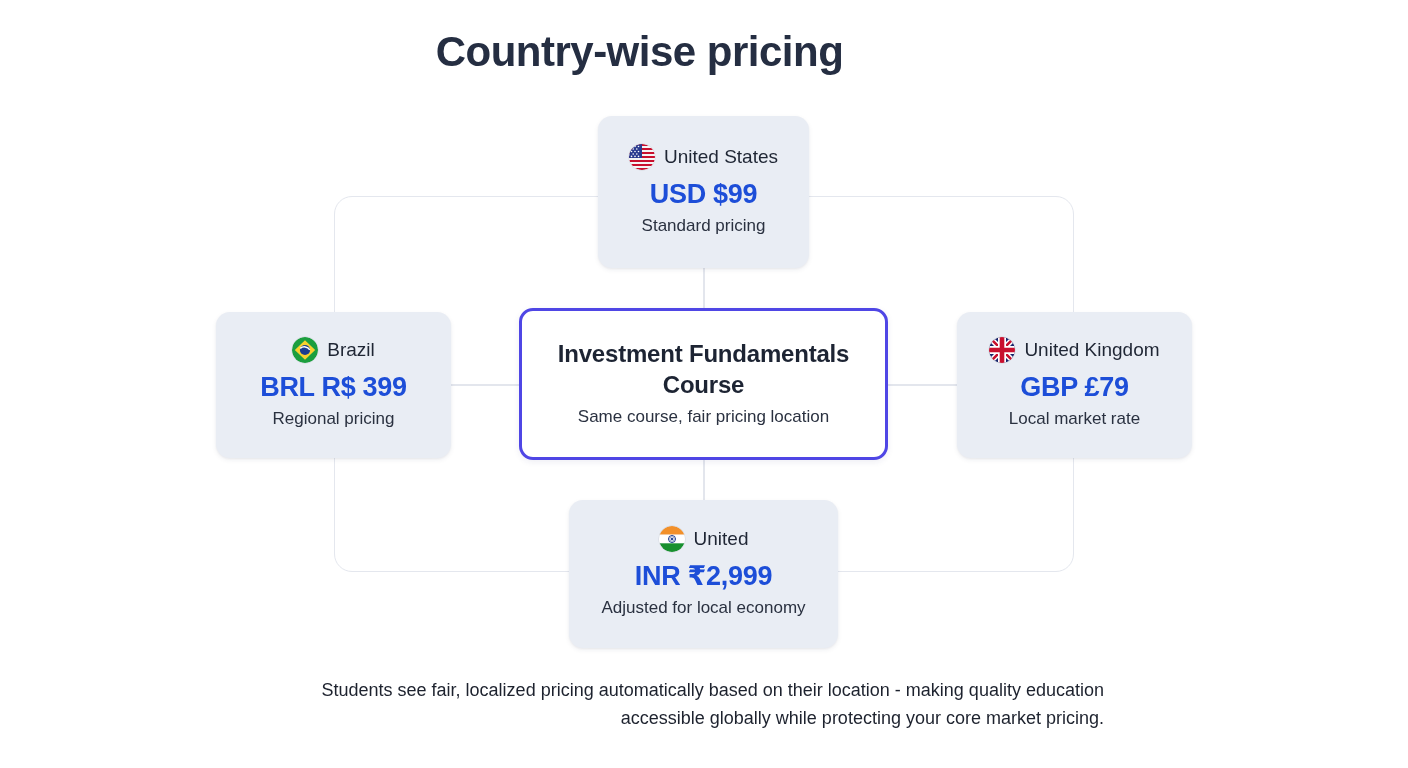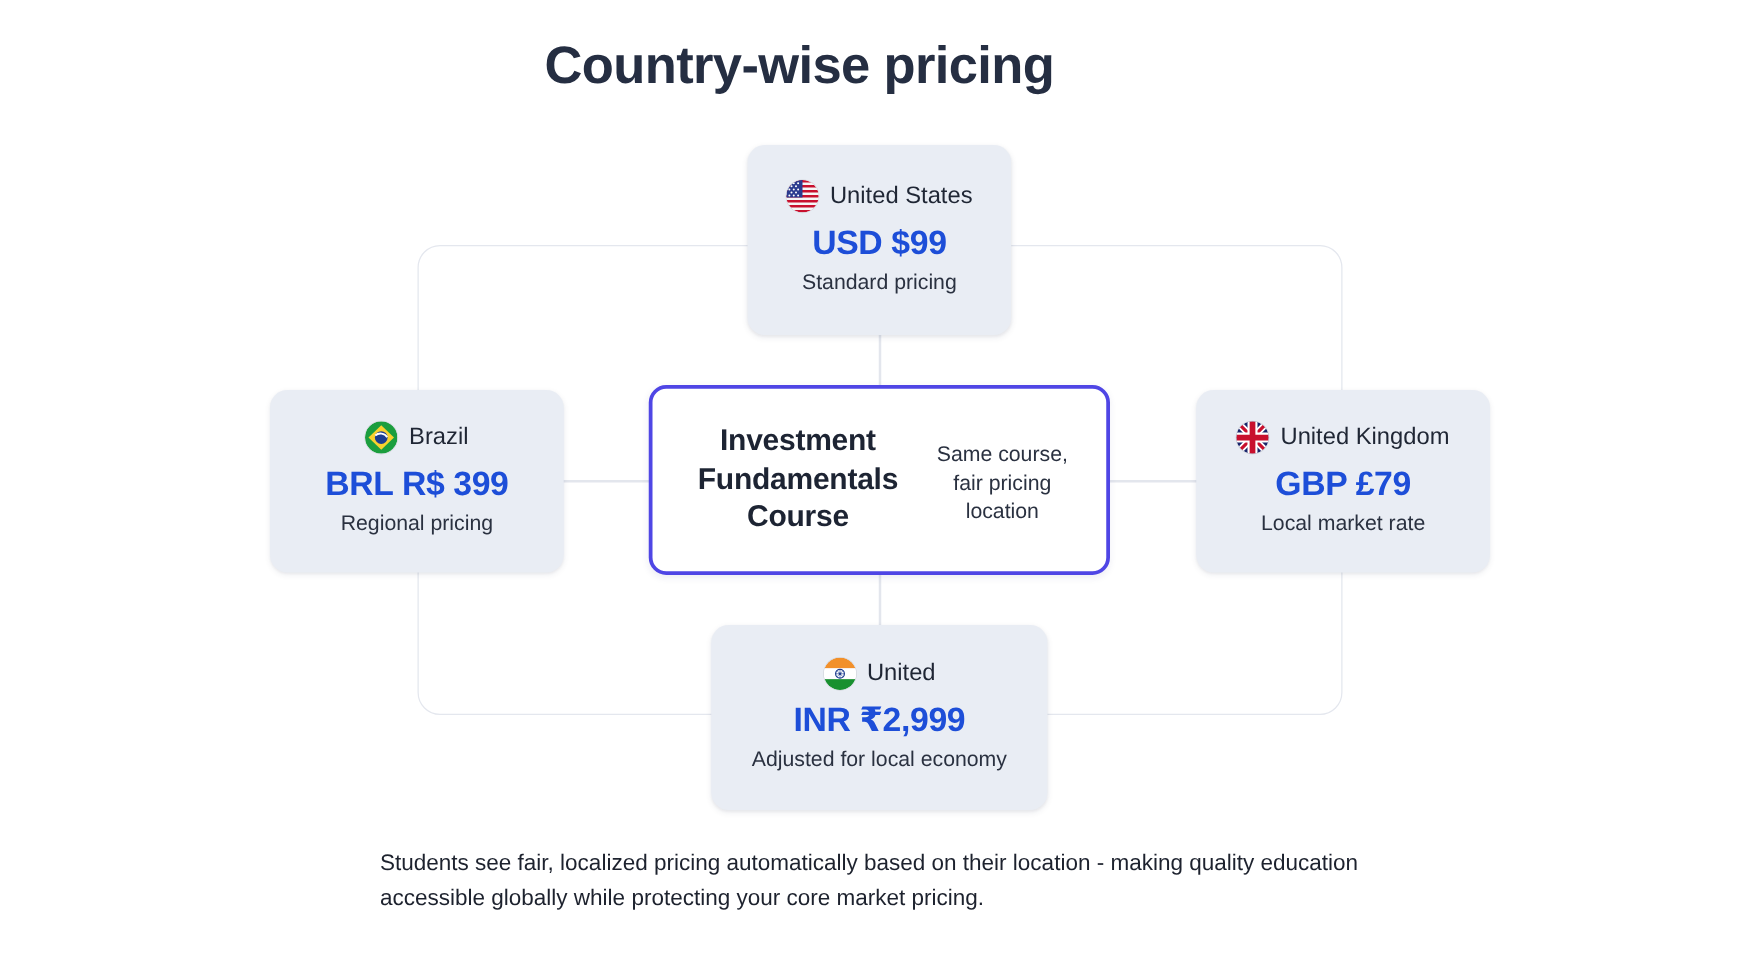--- a/index.html
+++ b/index.html
@@ -141,21 +141,21 @@
   
   .card-center {
     position: absolute;
     left: 519px; top: 308px;
     width: 369px; height: 152px;
     background: #ffffff;
     border: 3px solid #4f46e5;
     border-radius: 14px;
     box-shadow: 0 2px 6px rgba(40, 40, 120, 0.08);
     display: flex;
-    flex-direction: row;
+    flex-direction: column;
     justify-content: center;
     align-items: center;
     padding: 8px 18px;
     text-align: center;
   }
   .center-title {
     font-size: 24px;
     font-weight: 700;
     color: #1d2433;
     line-height: 1.28;
@@ -168,21 +168,21 @@
     line-height: 1.35;
     margin-top: 6px;
   }
 
   
   .caption {
     position: absolute;
     left: 304px;
     top: 676px;
     width: 800px;
-    text-align: left;
+    text-align: right;
     font-size: 18px;
     line-height: 28px;
     color: #1d222e;
   }
 </style>
 </head>
 <body>
 
 <div id="stage">
 

